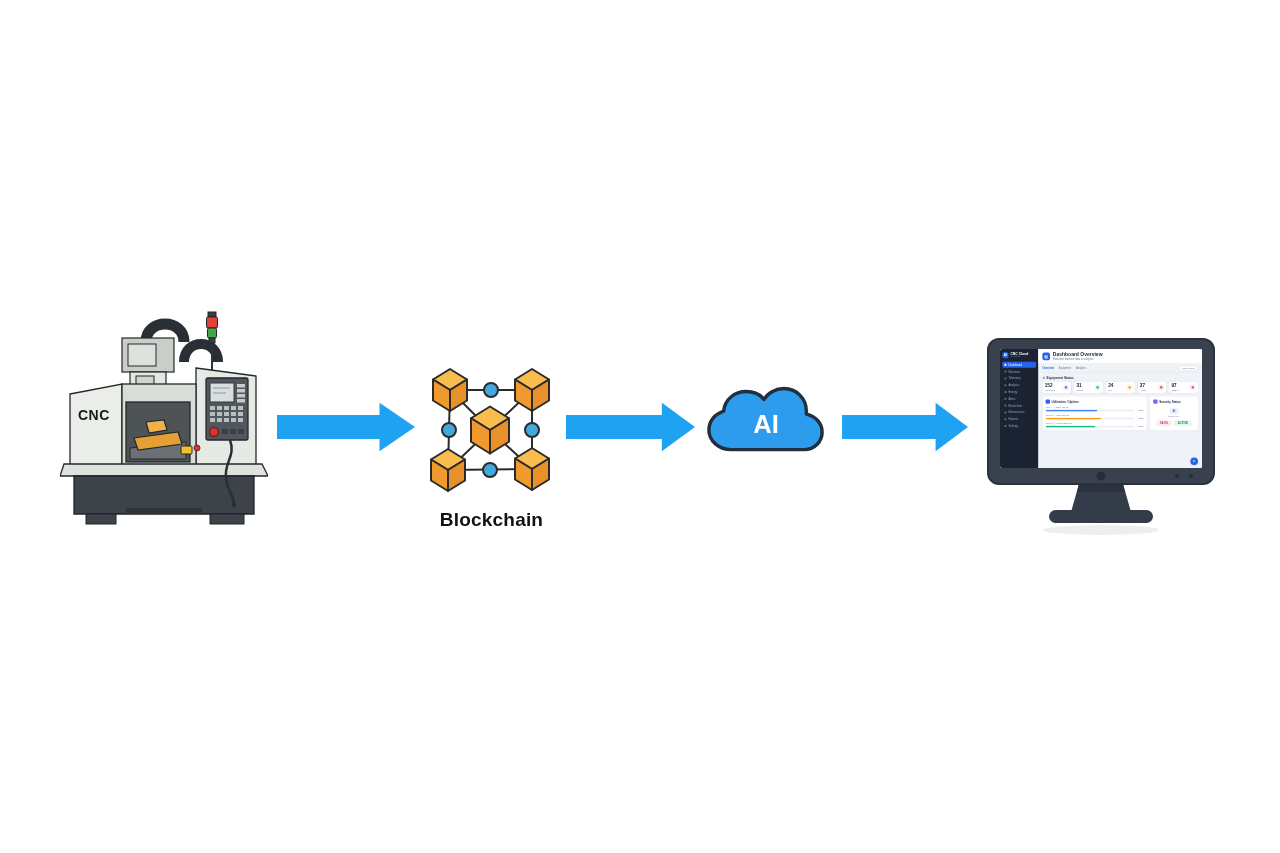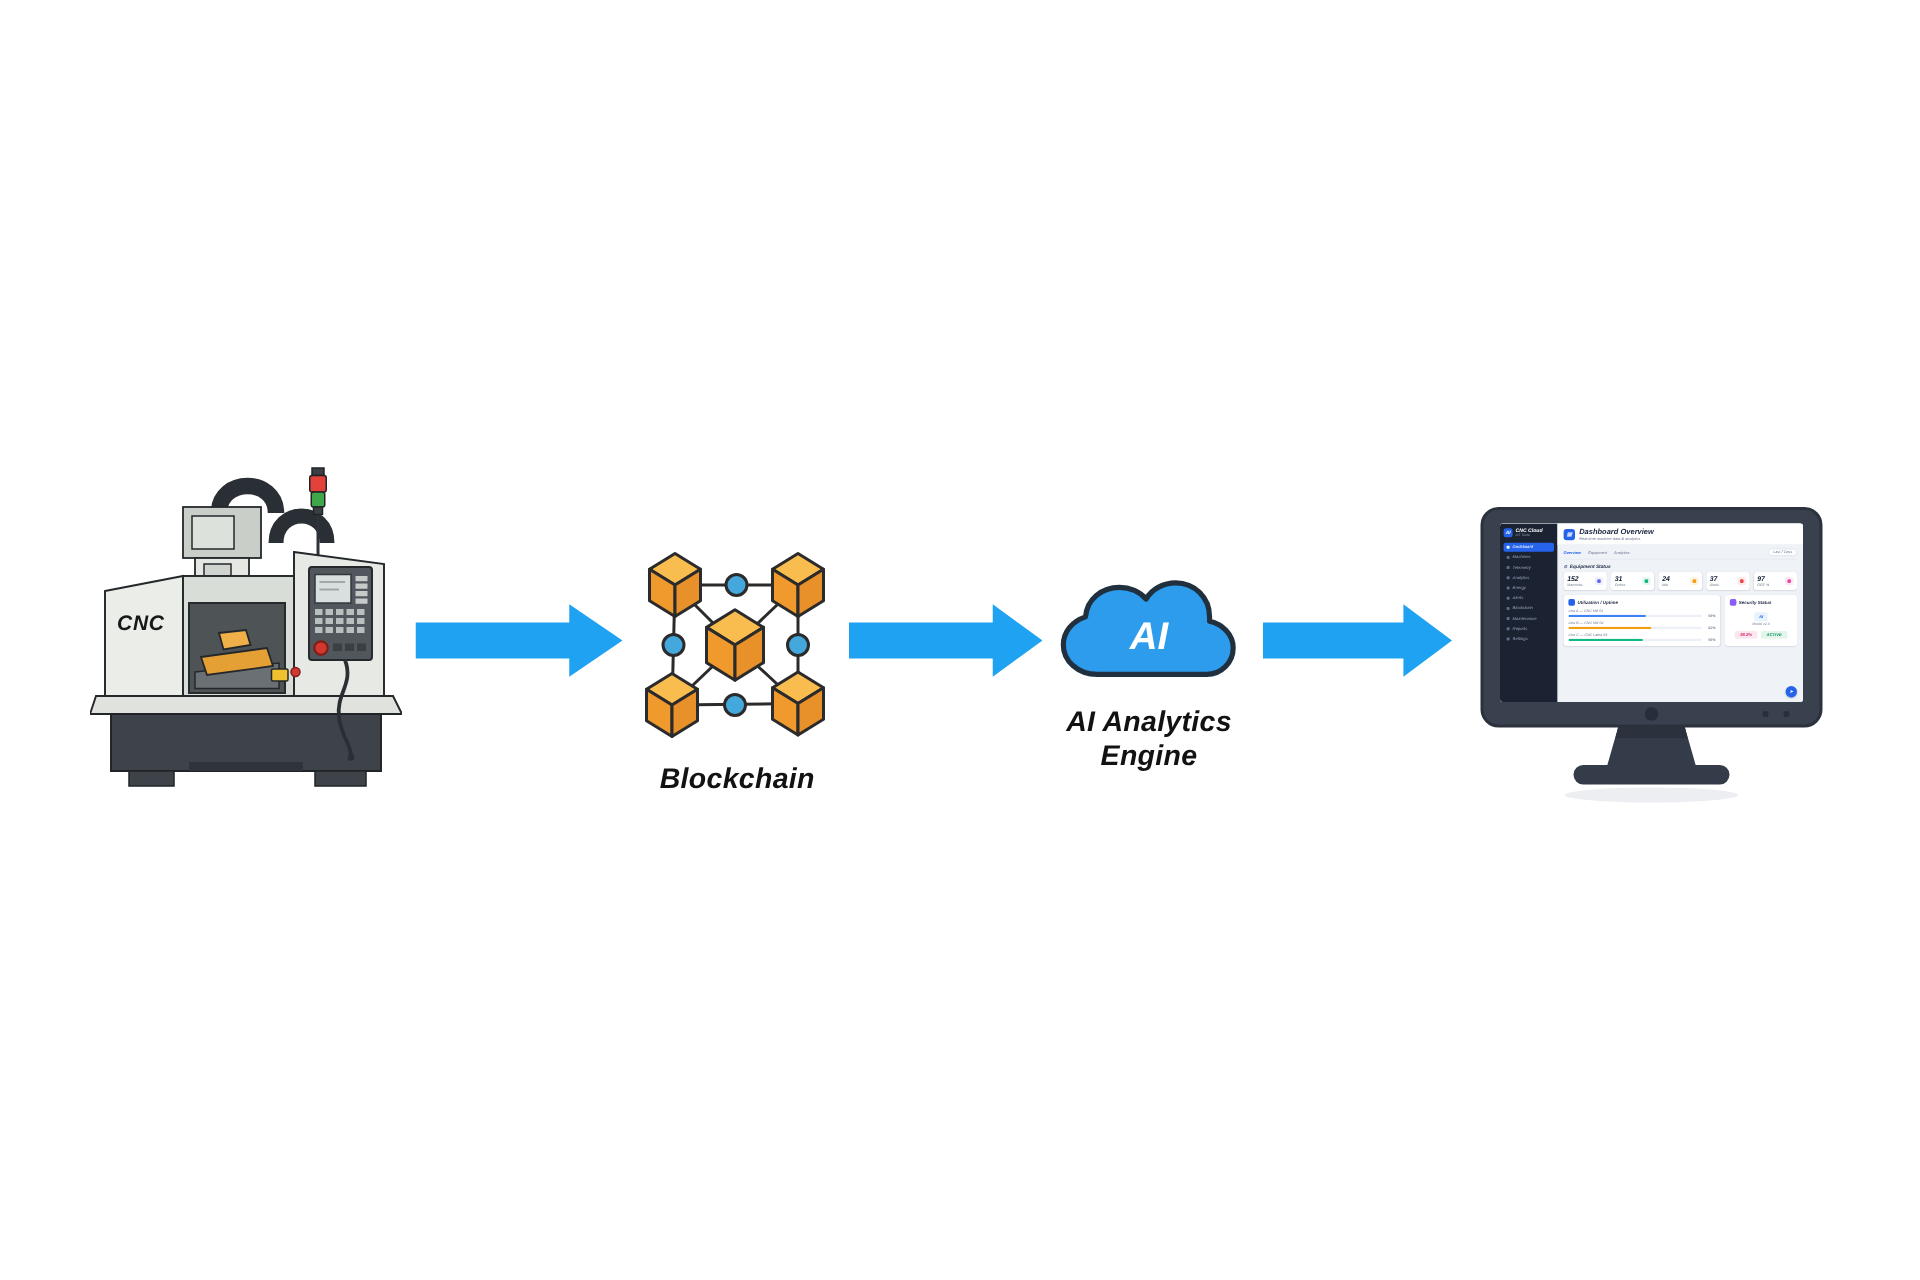--- a/index.html
+++ b/index.html
@@ -1,17 +1,17 @@
 <!DOCTYPE html>
 <html style="--arrow: #1FA2F1; --line: #2B2B2B; --cube-top: #F9BC4F; --cube-left: #F09A2E; --cube-right: #E8912A; --node-dot: #45A8DC; --cloud-fill: #2D9CEC; --cloud-stroke: #20303F; --accent: #2563EB; --sidebar-bg: #1B2232; --screen-bg: #EFF2F7; --bezel: #3A414E; --bezel-dark: #2C323D; --stand: #343B49;"><head>
 <meta charset="utf-8">
 <style>
   html,body{margin:0;padding:0;background:#fff;}
   body{font-family:"Liberation Sans",sans-serif;}
-  #stage{position:relative;width:1280px;height:671px;background:#fff;overflow:hidden;font-style:italic;}
+  #stage{position:relative;width:1280px;height:671px;background:#fff;overflow:hidden;}
   .abs{position:absolute;}
   
   .nodelabel{position:absolute;text-align:center;font-weight:700;color:#121212;
     font-size:19px;line-height:23px;letter-spacing:.2px;}
   
   .cu-top{fill:var(--cube-top,#F9BC4F);stroke:var(--line,#2b2b2b);stroke-width:2;stroke-linejoin:round;}
   .cu-left{fill:var(--cube-left,#F09A2E);stroke:var(--line,#2b2b2b);stroke-width:2;stroke-linejoin:round;}
   .cu-right{fill:var(--cube-right,#E8912A);stroke:var(--line,#2b2b2b);stroke-width:2;stroke-linejoin:round;}
   .netline{stroke:var(--line,#2b2b2b);stroke-width:2;}
   .netdot{fill:var(--node-dot,#45A8DC);stroke:var(--line,#2b2b2b);stroke-width:2;}
@@ -209,24 +209,20 @@
     <circle class="netdot" cx="66" cy="110" r="7"></circle>
     <circle class="netdot" cx="25" cy="70" r="7"></circle>
     <circle class="netdot" cx="108" cy="70" r="7"></circle>
   </svg>
   <div class="nodelabel" style="left:414px;top:508px;width:155px;">Blockchain</div>
 
   <svg class="abs" style="left:702px;top:386px;" width="128" height="80" viewBox="0 0 130 80">
     <path d="M30 64 C17 64 7 55 7 44 C7 35 13 28 22 25 C23 13 33 5 45 5 C52 5 59 8 63 13 C67 6 75 2 83 2 C96 2 106 12 106 25 C106 26 106 27 106 28 C115 30 122 37 122 46 C122 56 114 64 104 64 Z" style="fill:var(--cloud-fill,#2D9CEC);stroke:var(--cloud-stroke,#20303F);" stroke-width="3.5" stroke-linejoin="round"></path>
     <text x="65" y="47" text-anchor="middle" font-size="26" font-weight="800" fill="#FFFFFF">AI</text>
   </svg>
-  <div class="nodelabel" style="left:686px;top:470px;width:160px;">
-    <div>AI Analytics</div>
-    <div>Engine</div>
-  </div>
 
   <svg class="abs" style="left:983px;top:334px;" width="236" height="210" viewBox="0 0 236 210">
     <ellipse cx="118" cy="196" rx="58" ry="5" fill="#ECEEF1"></ellipse>
     <polygon points="96,150 140,150 148,178 88,178" style="fill:var(--stand,#343B49)"></polygon>
     <polygon points="96,150 140,150 142,158 94,158" fill="#2C323D"></polygon>
     <rect x="66" y="176" width="104" height="13" rx="6.5" style="fill:var(--stand,#343B49)"></rect>
     <rect x="5" y="5" width="226" height="145" rx="11" style="fill:var(--bezel,#3A414E);stroke:var(--bezel-dark,#2C323D)" stroke-width="2"></rect>
     <rect x="17" y="15" width="202" height="119" rx="2" fill="#FFFFFF"></rect>
     <circle cx="118" cy="142" r="4.5" fill="#272D39"></circle>
     <circle cx="194" cy="142" r="2" fill="#272D39"></circle>

